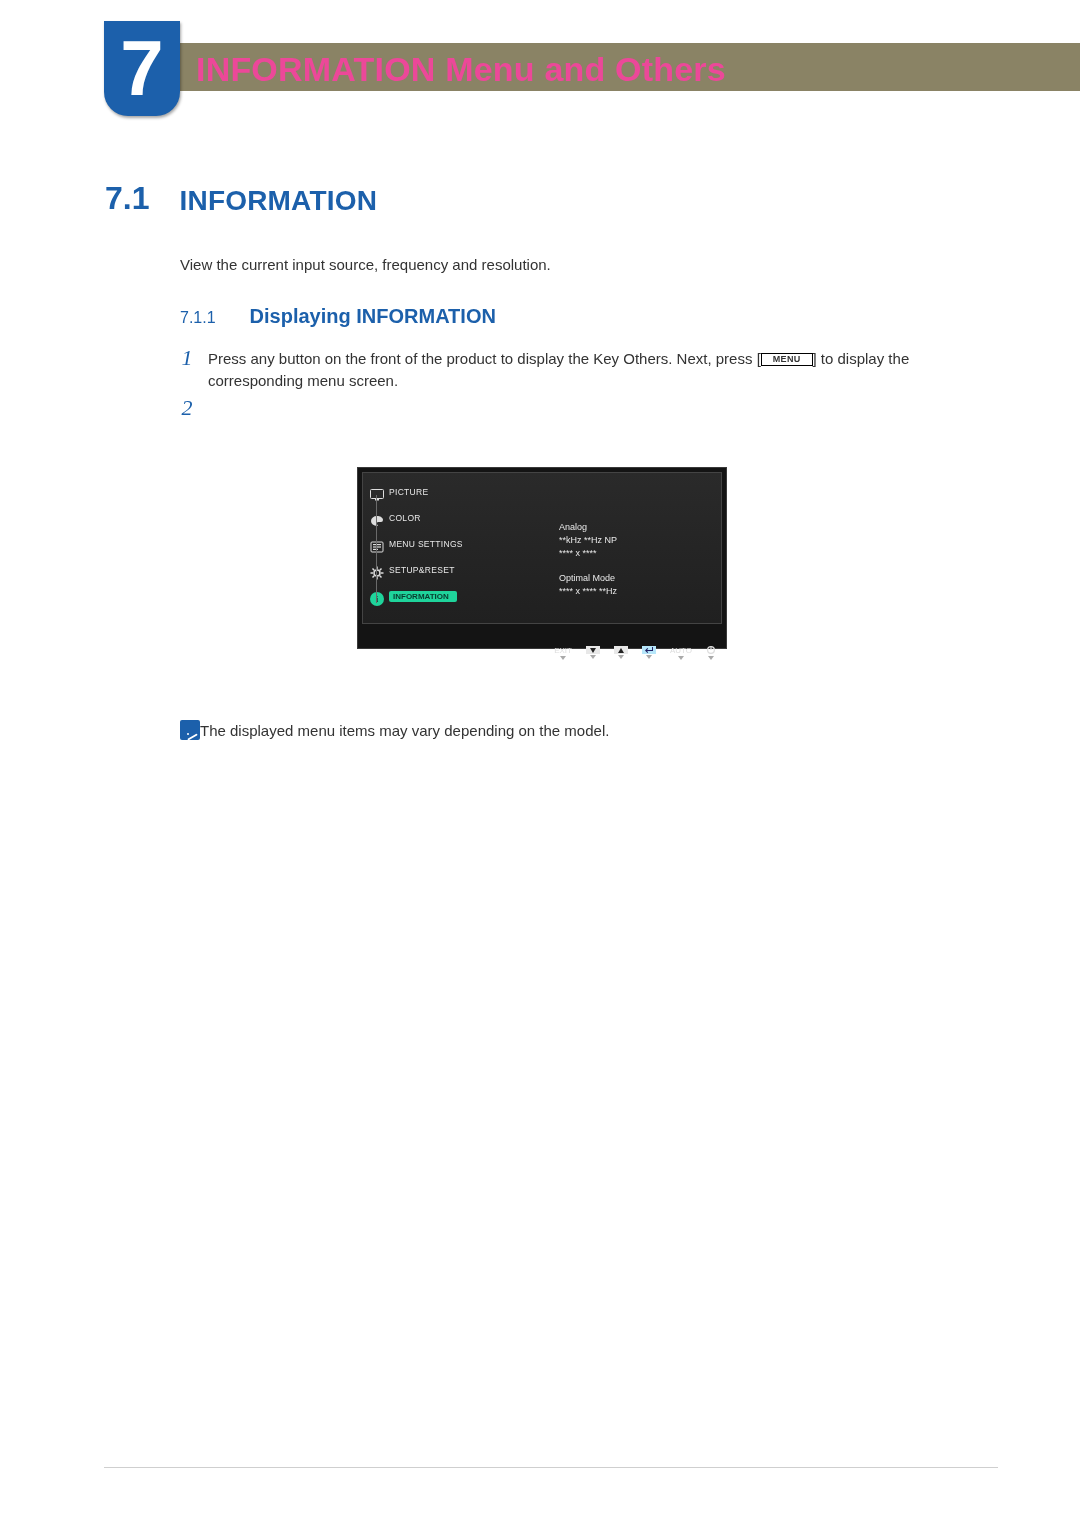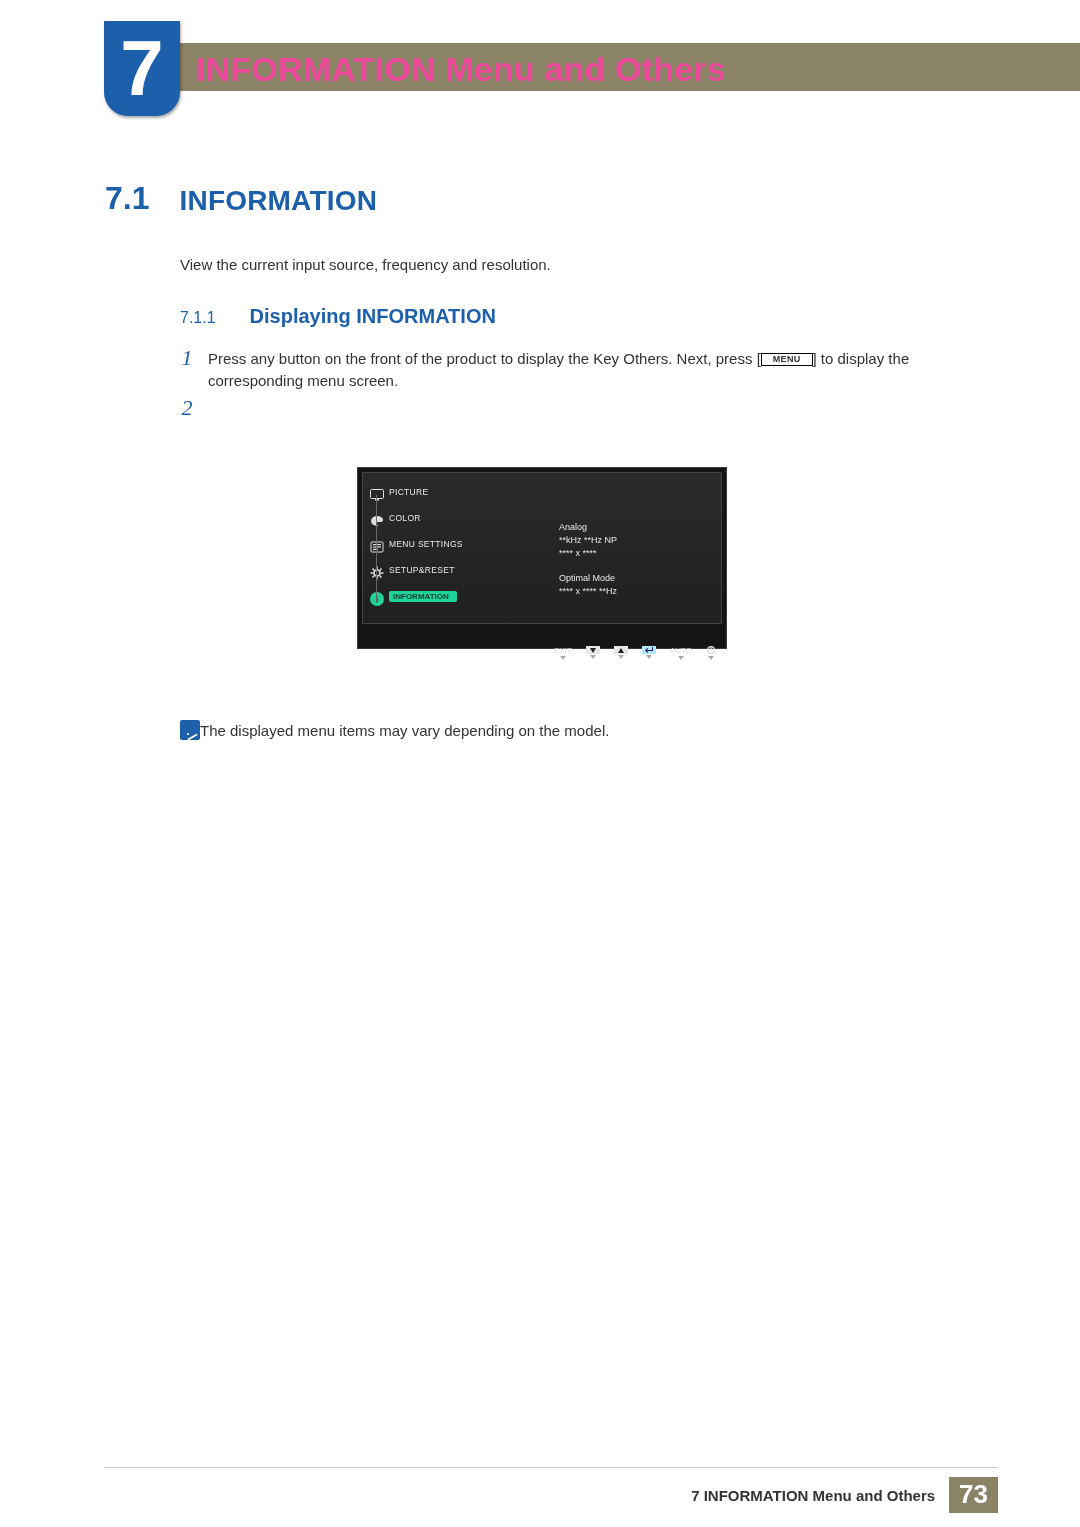--- a/index.html
+++ b/index.html
@@ -446,17 +446,13 @@
   </div>
 </div>
 
 <div class="note-row">
   <div class="note-icon"></div>
   <div class="note-text">The displayed menu items may vary depending on the model.</div>
 </div>
 
 <div class="footer">
   <div class="footer-line"></div>
-  <div class="footer-right">
-    <div class="footer-text">7 INFORMATION Menu and Others</div>
-    <div class="footer-page">73</div>
-  </div>
 </div>
 
 </body></html>

